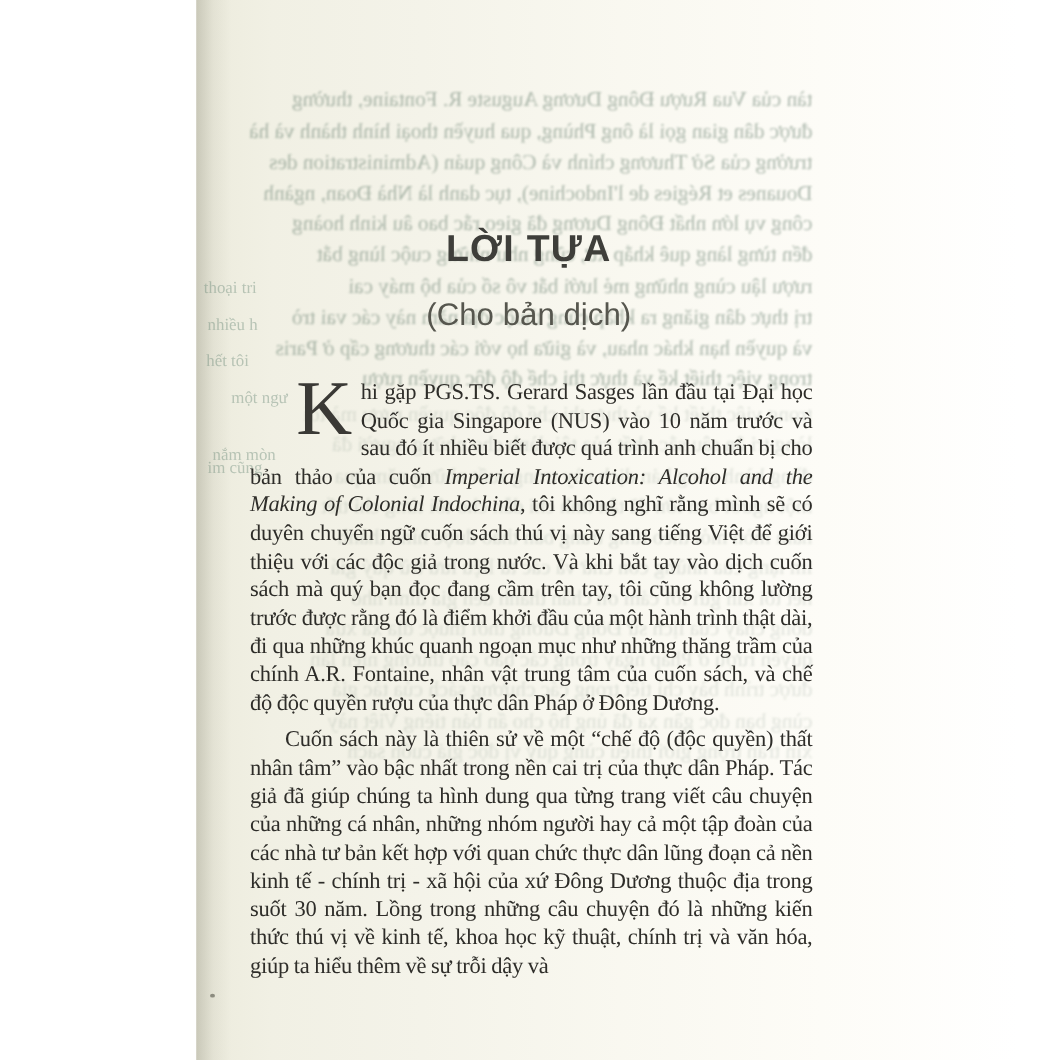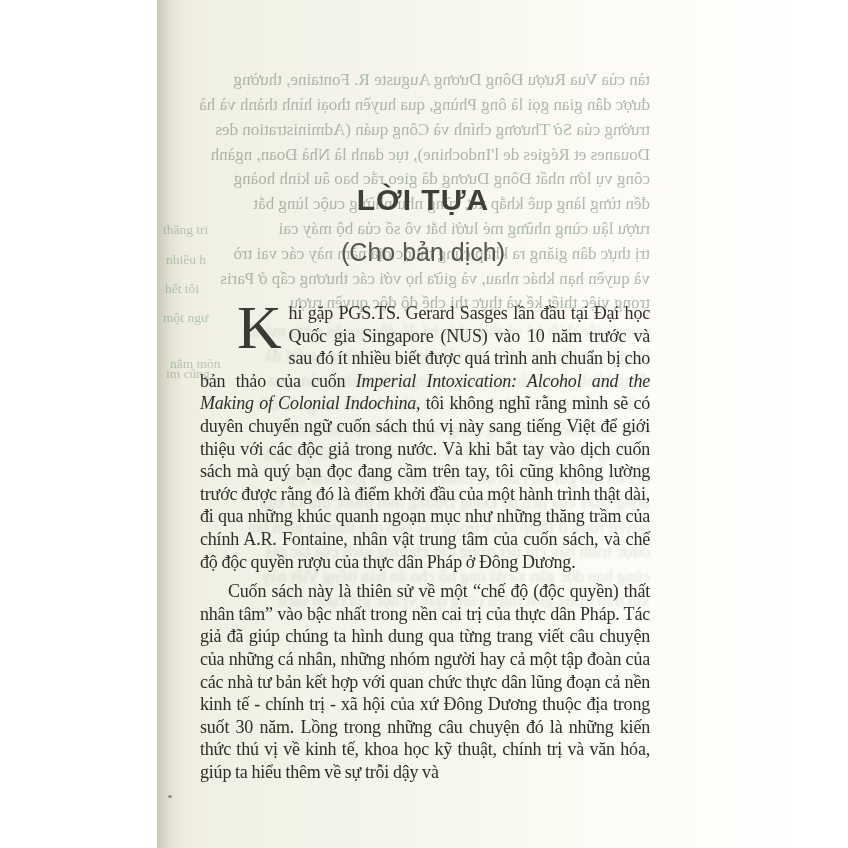--- a/index.html
+++ b/index.html
@@ -90,24 +90,24 @@
       <div class="ghost-line faint" style="top:420px">nắm mòn mỏi theo từng trang bản thảo được hình thành</div>
       <div class="ghost-line faint" style="top:444px">im lặng của những con chữ và các tư liệu lưu trữ quý giá</div>
       <div class="ghost-line faint" style="top:469px">hết tôi xin gửi lời cảm ơn chân thành đến gia đình nhỏ</div>
       <div class="ghost-line faint" style="top:493px">dòng chảy của lịch sử Đông Dương thời thuộc địa xa xưa</div>
       <div class="ghost-line faint" style="top:518px">quyền rượu ở Pháp ngay trong các báo cáo thường niên lần</div>
       <div class="ghost-line faint" style="top:542px">được trình bày chi tiết trong các chương sách của tác giả</div>
       <div class="ghost-line faint" style="top:567px">cùng bạn đọc gần xa đã ủng hộ cho ấn bản tiếng Việt này</div>
       <div class="ghost-line faint" style="top:591px">xin trân trọng giới thiệu cùng quý vị độc giả cuốn sách</div>
     </div>
 
-    <div class="margin-ghost" style="left:6px;top:222px">thăng tri</div>
+    <div class="margin-ghost" style="left:6px;top:222px">thoại tri</div>
     <div class="margin-ghost" style="left:9px;top:252px">nhiều h</div>
     <div class="margin-ghost" style="left:8px;top:281px">hết tôi</div>
-    <div class="margin-ghost" style="left:6px;top:310px">một ngư</div>
+    <div class="margin-ghost" style="left:28px;top:310px">một ngư</div>
     <div class="margin-ghost" style="left:13px;top:356px">nắm mòn</div>
     <div class="margin-ghost" style="left:9px;top:366px">im cũng</div>
 
     <div class="heading">
       <div class="title">LỜI TỰA</div>
       <div class="subtitle">(Cho bản dịch)</div>
     </div>
 
     <div class="body-text">
       <p class="para"><span class="dropcap">K</span><span>hi gặp PGS.TS. Gerard Sasges lần đầu tại Đại học Quốc gia Singapore (NUS) vào 10 năm trước và sau đó ít nhiều biết được quá trình anh chuẩn bị cho bản thảo của cuốn </span><span class="italic">Imperial Intoxication: Alcohol and the Making of Colonial Indochina</span><span>, tôi không nghĩ rằng mình sẽ có duyên chuyển ngữ cuốn sách thú vị này sang tiếng Việt để giới thiệu với các độc giả trong nước. Và khi bắt tay vào dịch cuốn sách mà quý bạn đọc đang cầm trên tay, tôi cũng không lường trước được rằng đó là điểm khởi đầu của một hành trình thật dài, đi qua những khúc quanh ngoạn mục như những thăng trầm của chính A.R. Fontaine, nhân vật trung tâm của cuốn sách, và chế độ độc quyền rượu của thực dân Pháp ở Đông Dương.</span></p>

